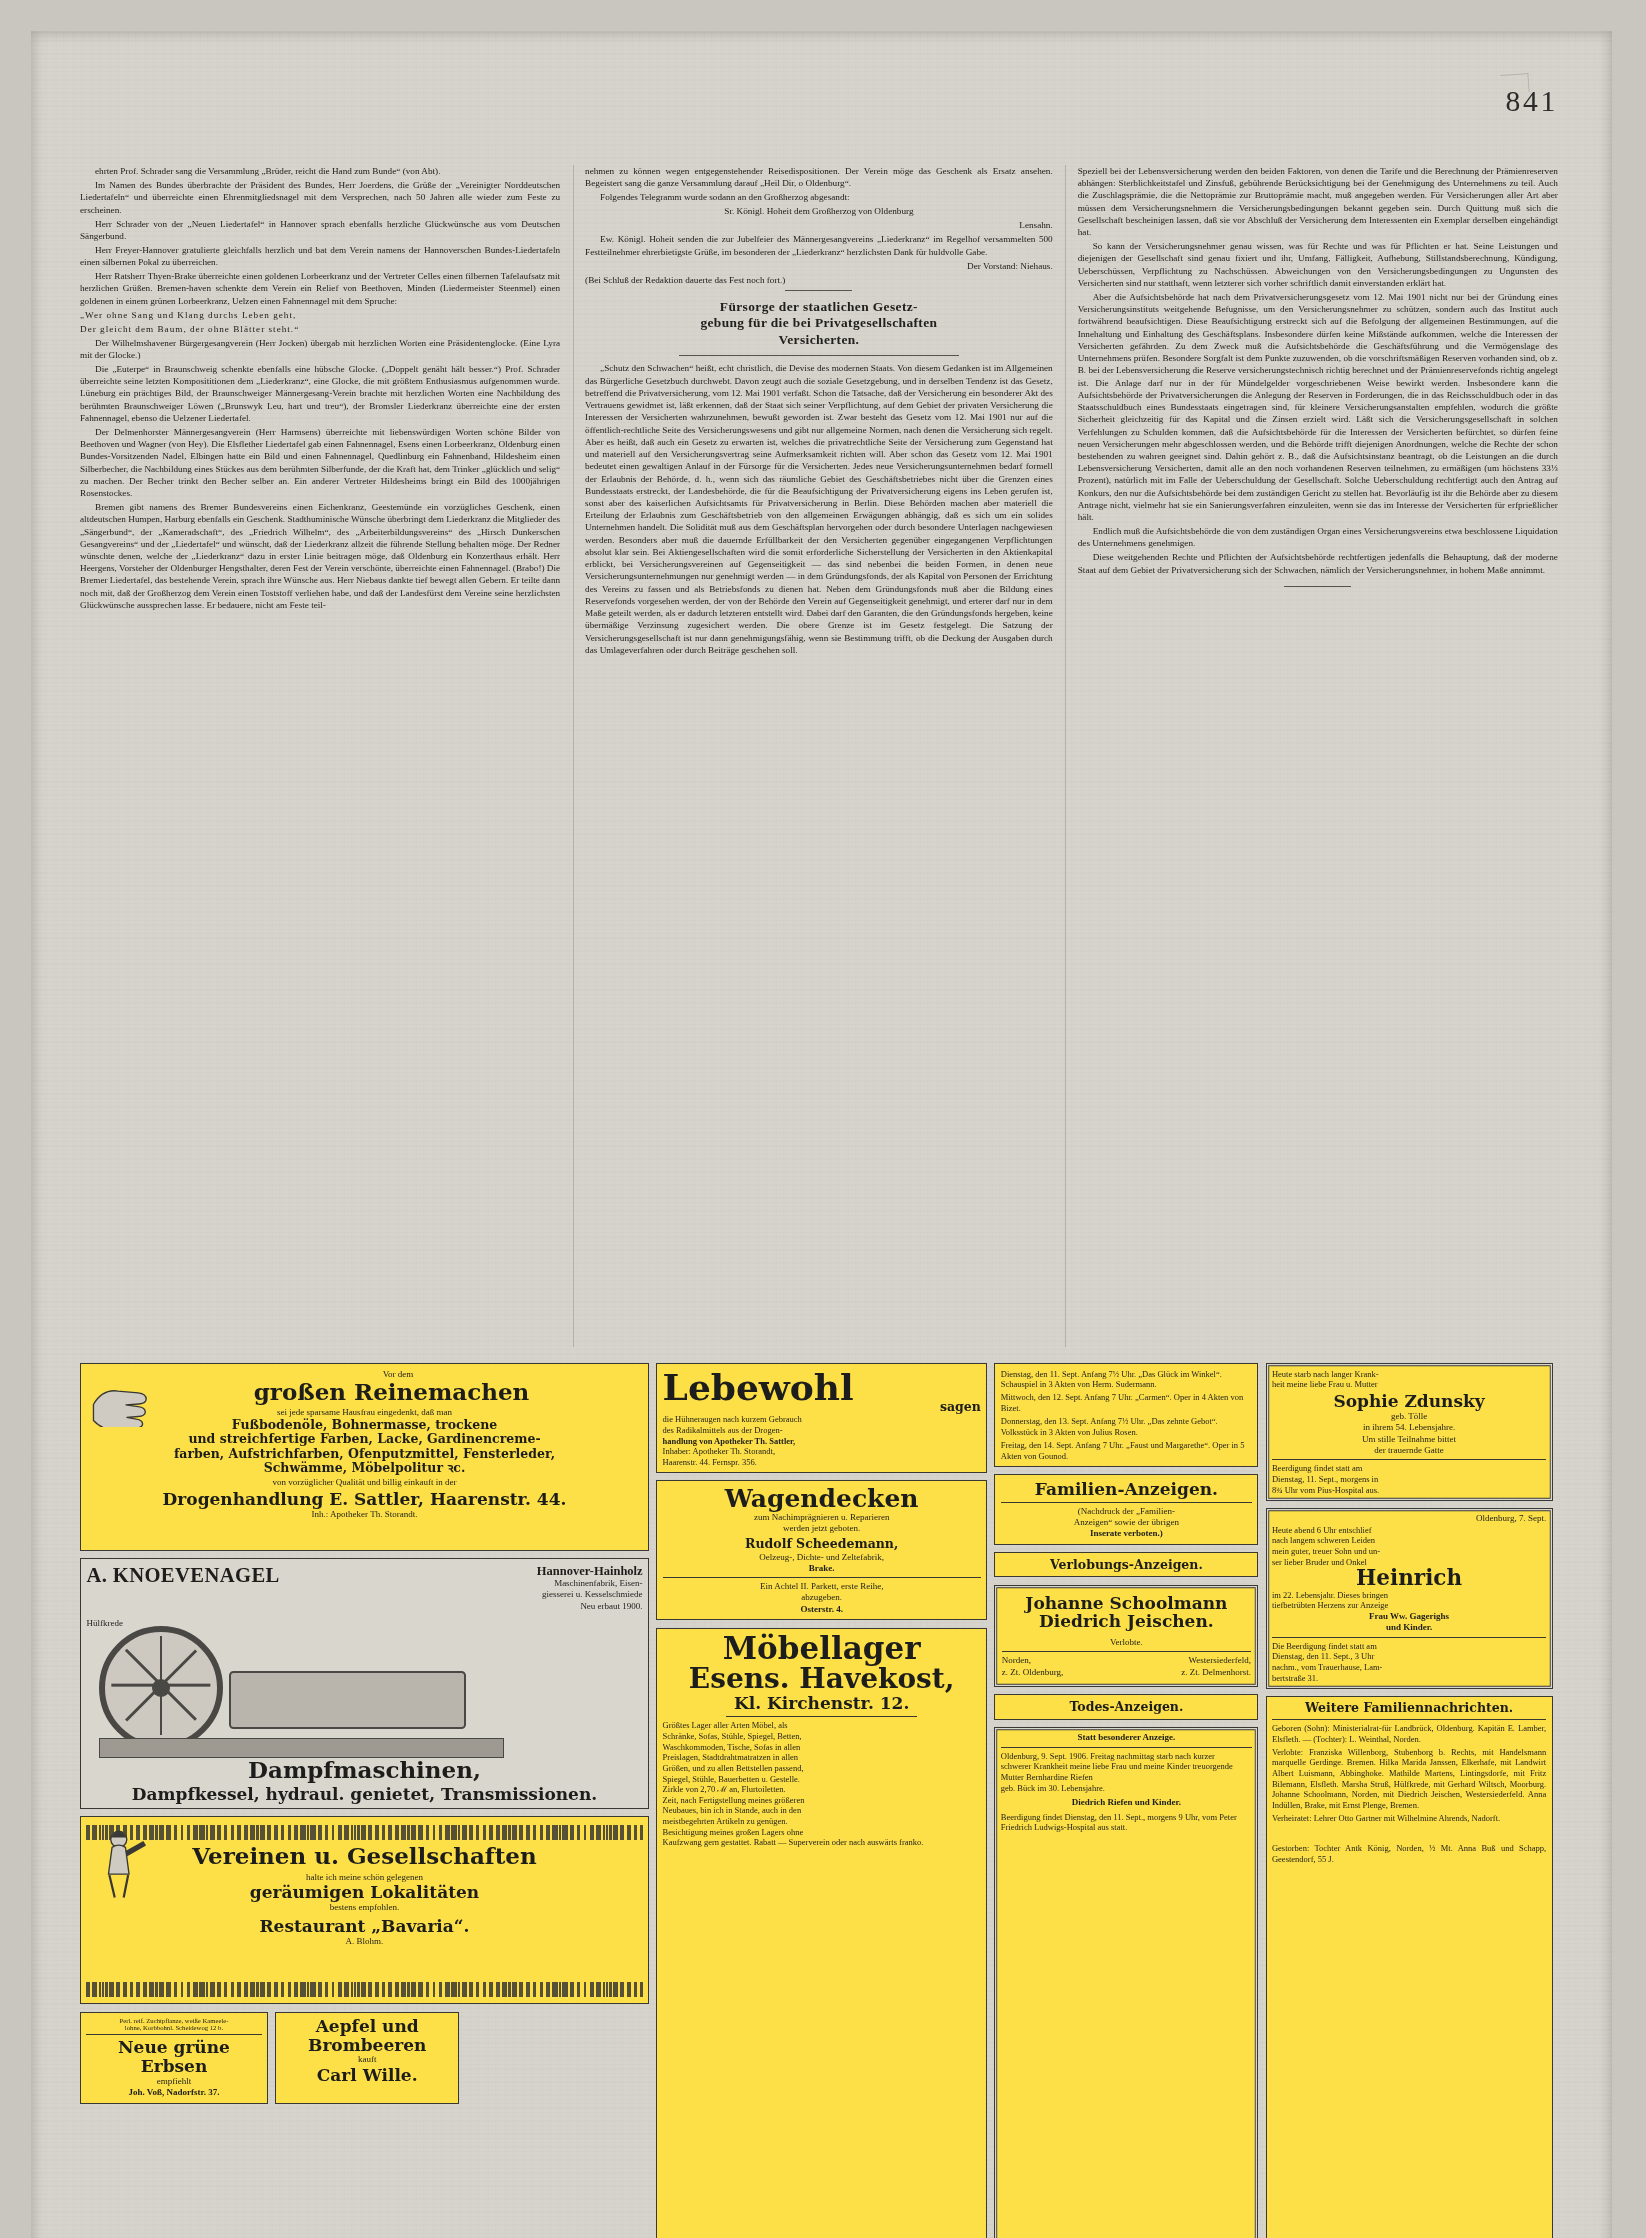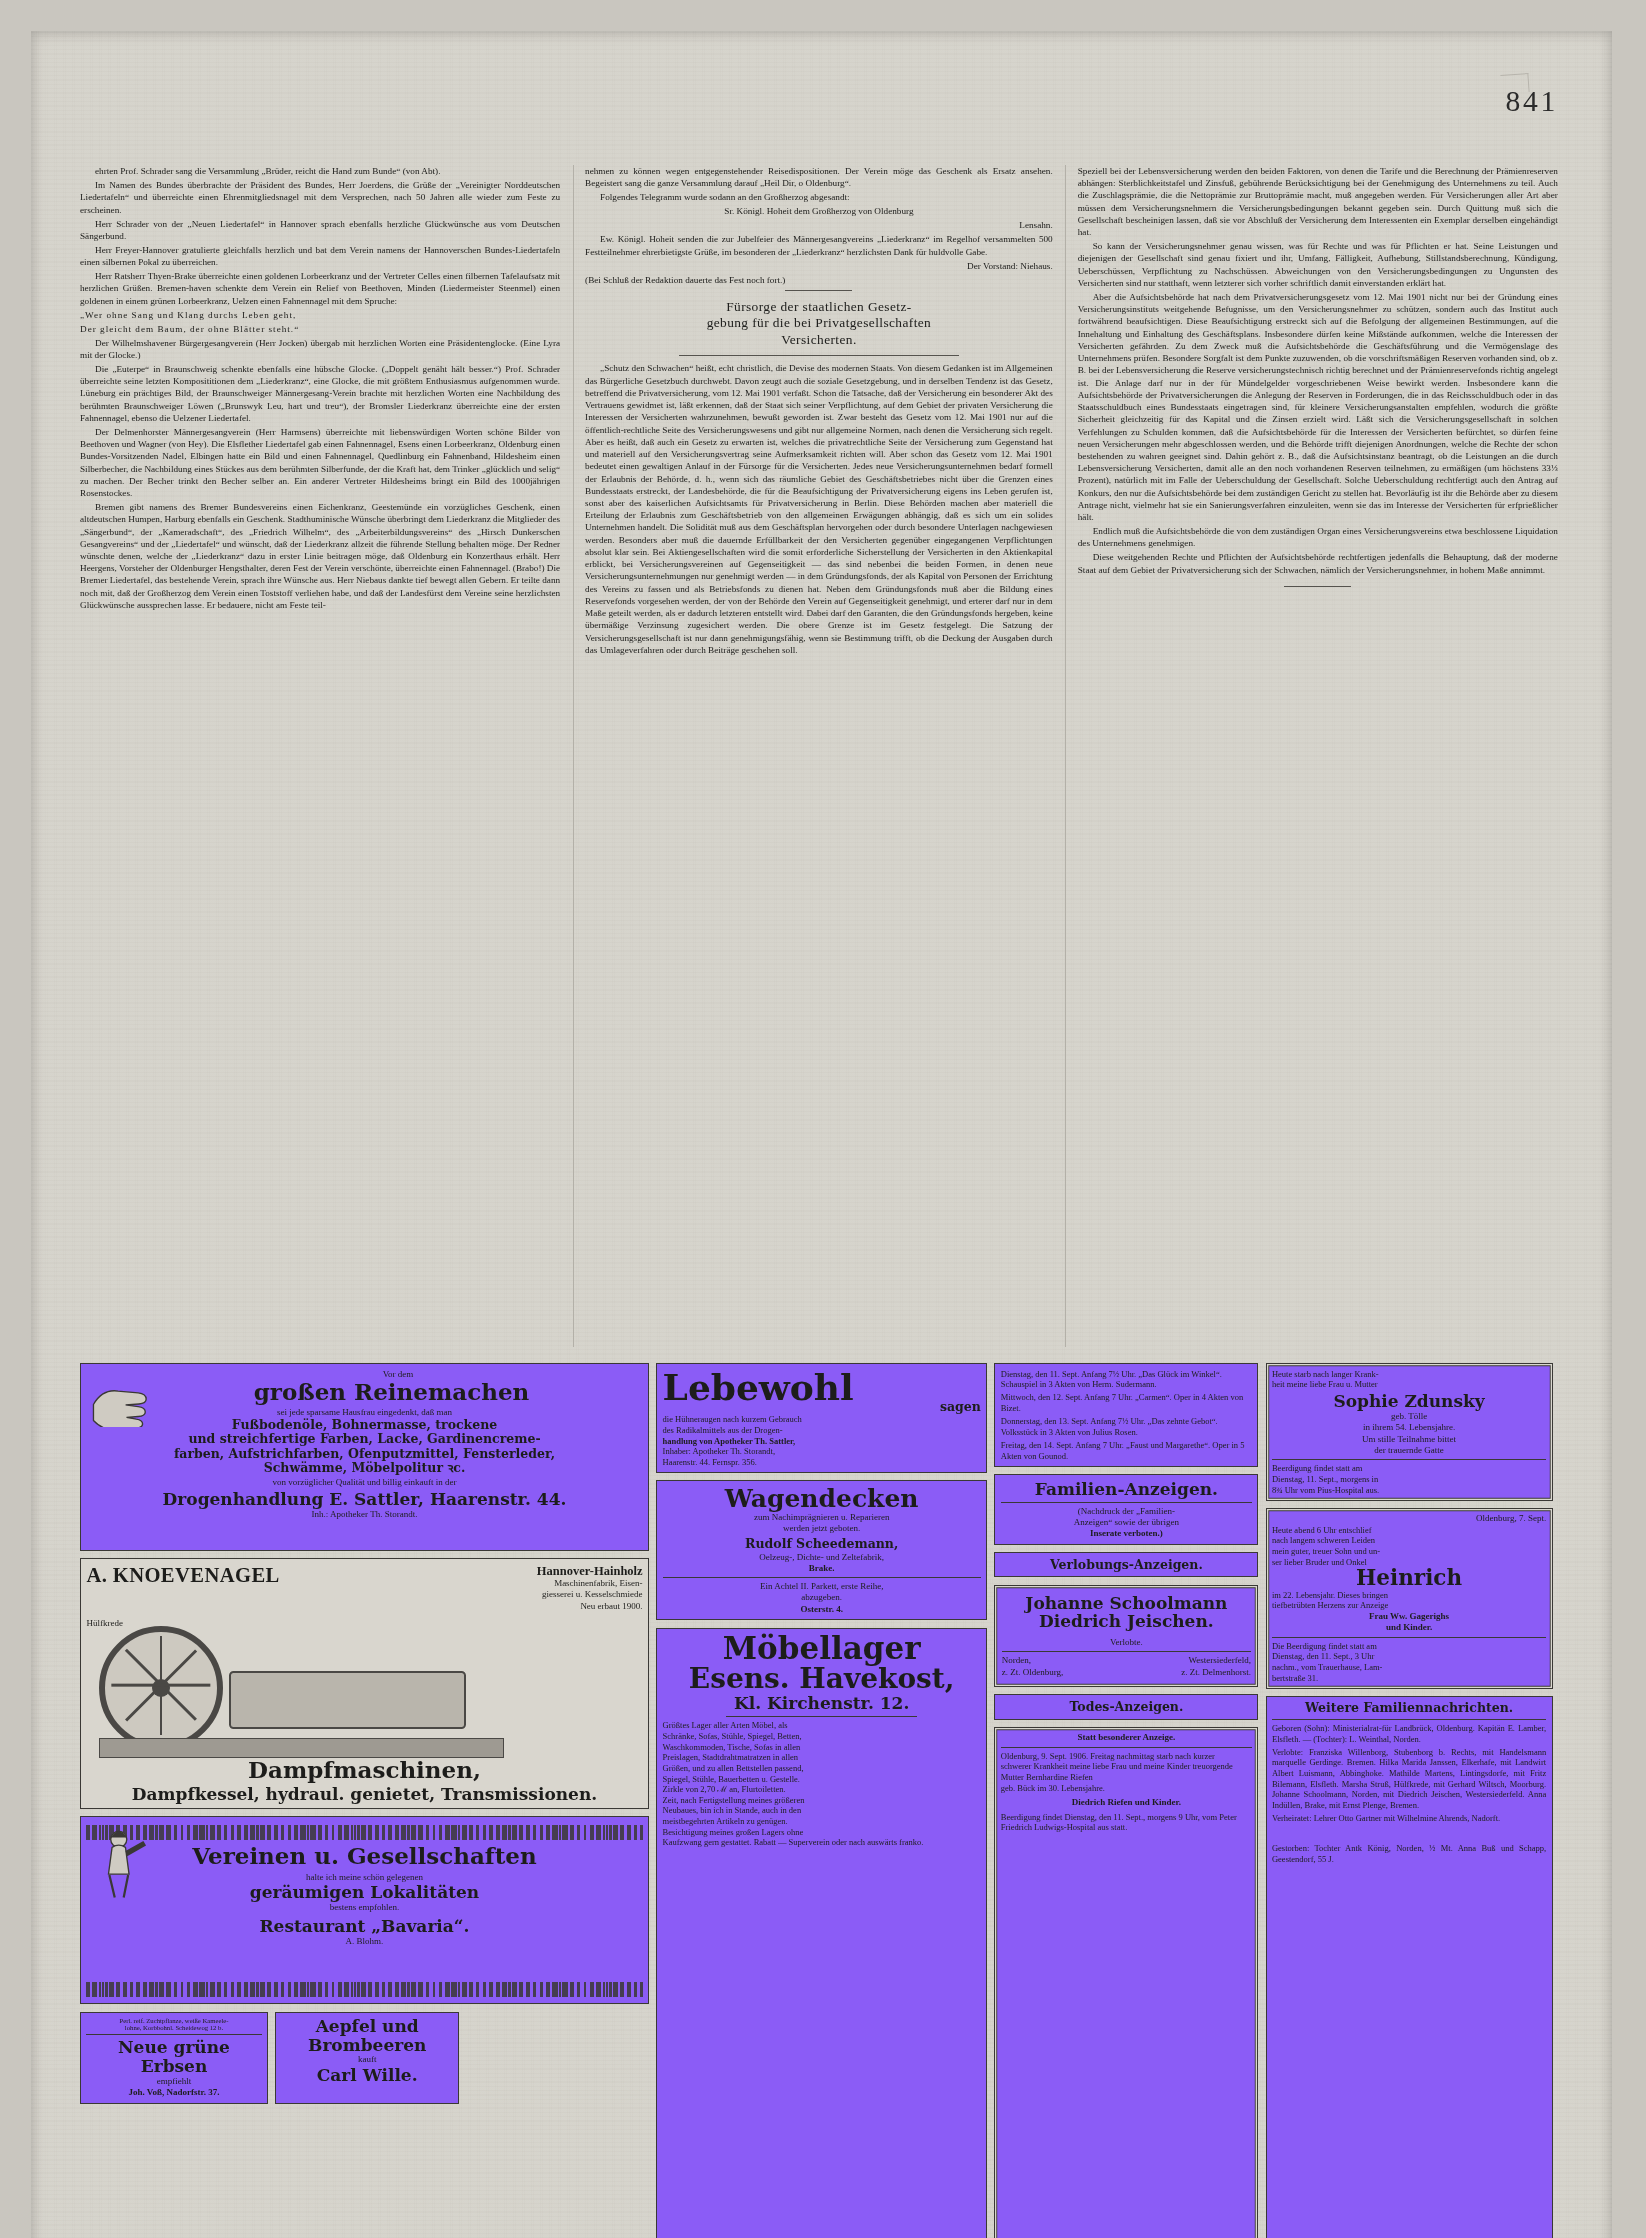--- a/index.html
+++ b/index.html
@@ -46,39 +46,39 @@
   .col.c3{padding-right:0;}
   .vrule{
     position:absolute;top:0;width:0.9px;height:100%;background:#b3b0a8;
   }
   p{margin:0 0 1.8px 0;text-indent:15px;}
   p.noind{text-indent:0;}
   .sp{letter-spacing:1px;}
   .center{text-align:center;text-indent:0;}
   .right{text-align:right;text-indent:0;}
   .hl{
-    text-align:center;text-indent:0;font-weight:normal;
+    text-align:center;text-indent:0;font-weight:bold;
     font-size:13.4px;line-height:1.25;margin:7.2px 0 4.5px 0;
     letter-spacing:0.4px;
   }
   .rule-s{border:0;border-top:0.9px solid #55534e;width:67px;margin:4.5px auto;}
   .rule-w{border:0;border-top:0.9px solid #55534e;width:60%;margin:6.3px auto;}
 
   
   .ads{
     position:absolute;left:49px;top:1332px;width:1478px;height:1066px;
     display:flex;gap:7.2px;
   }
   .adcol{display:flex;flex-direction:column;gap:7.2px;}
   .adcol.a1{width:569px;}
   .adcol.a2{width:331px;}
   .adcol.a3{width:264px;}
   .adcol.a4{width:287px;}
   .ad{
-    border:0.9px solid #3a3835;background:#8b5cf6;
+    border:0.9px solid #3a3835;background:#fde047;
     padding:4.5px 5.4px;box-sizing:border-box;
     color:#1d1d1b;position:relative;
   }
   .ad.thin{border-width:0.4px;}
   .ad.dbl{box-shadow:0 0 0 1.3px #d9d6ce inset, 0 0 0 2.2px #3a3835 inset;}
   .ad .t1{font-size:23px;font-weight:bold;text-align:center;line-height:1.05;}
   .ad .t2{font-size:17px;font-weight:bold;text-align:center;line-height:1.1;}
   .ad .t3{font-size:12.5px;font-weight:bold;text-align:center;line-height:1.15;}
   .ad .tx{font-size:9px;line-height:1.25;text-align:center;}
   .ad .txl{font-size:8.5px;line-height:1.25;text-align:left;}

